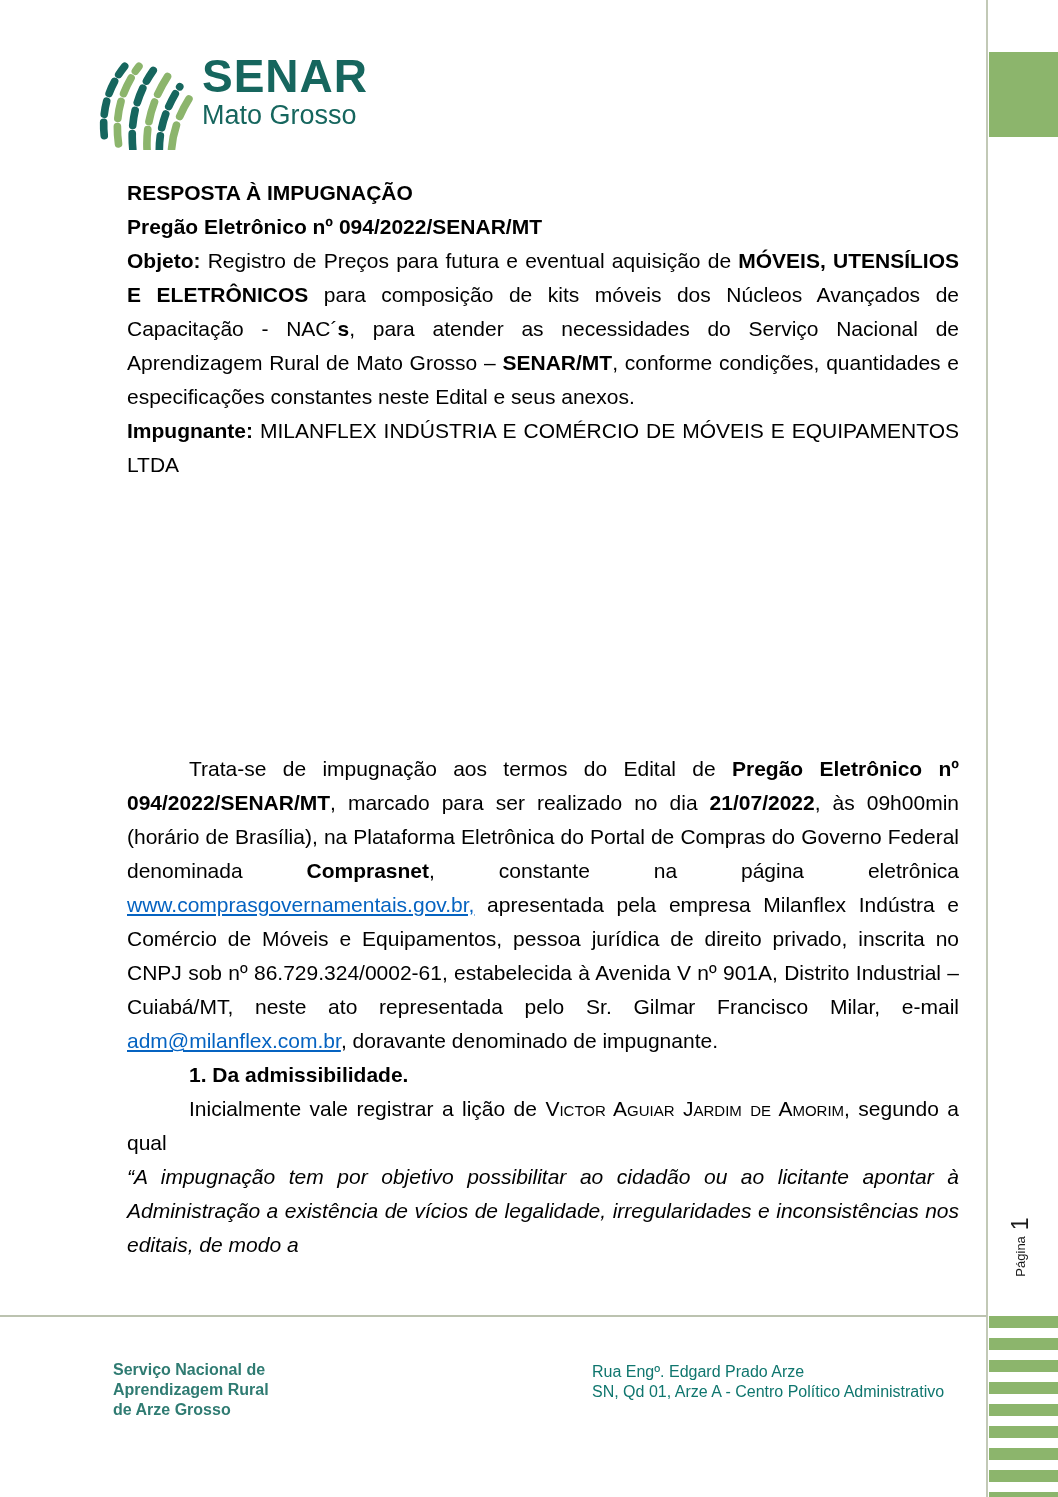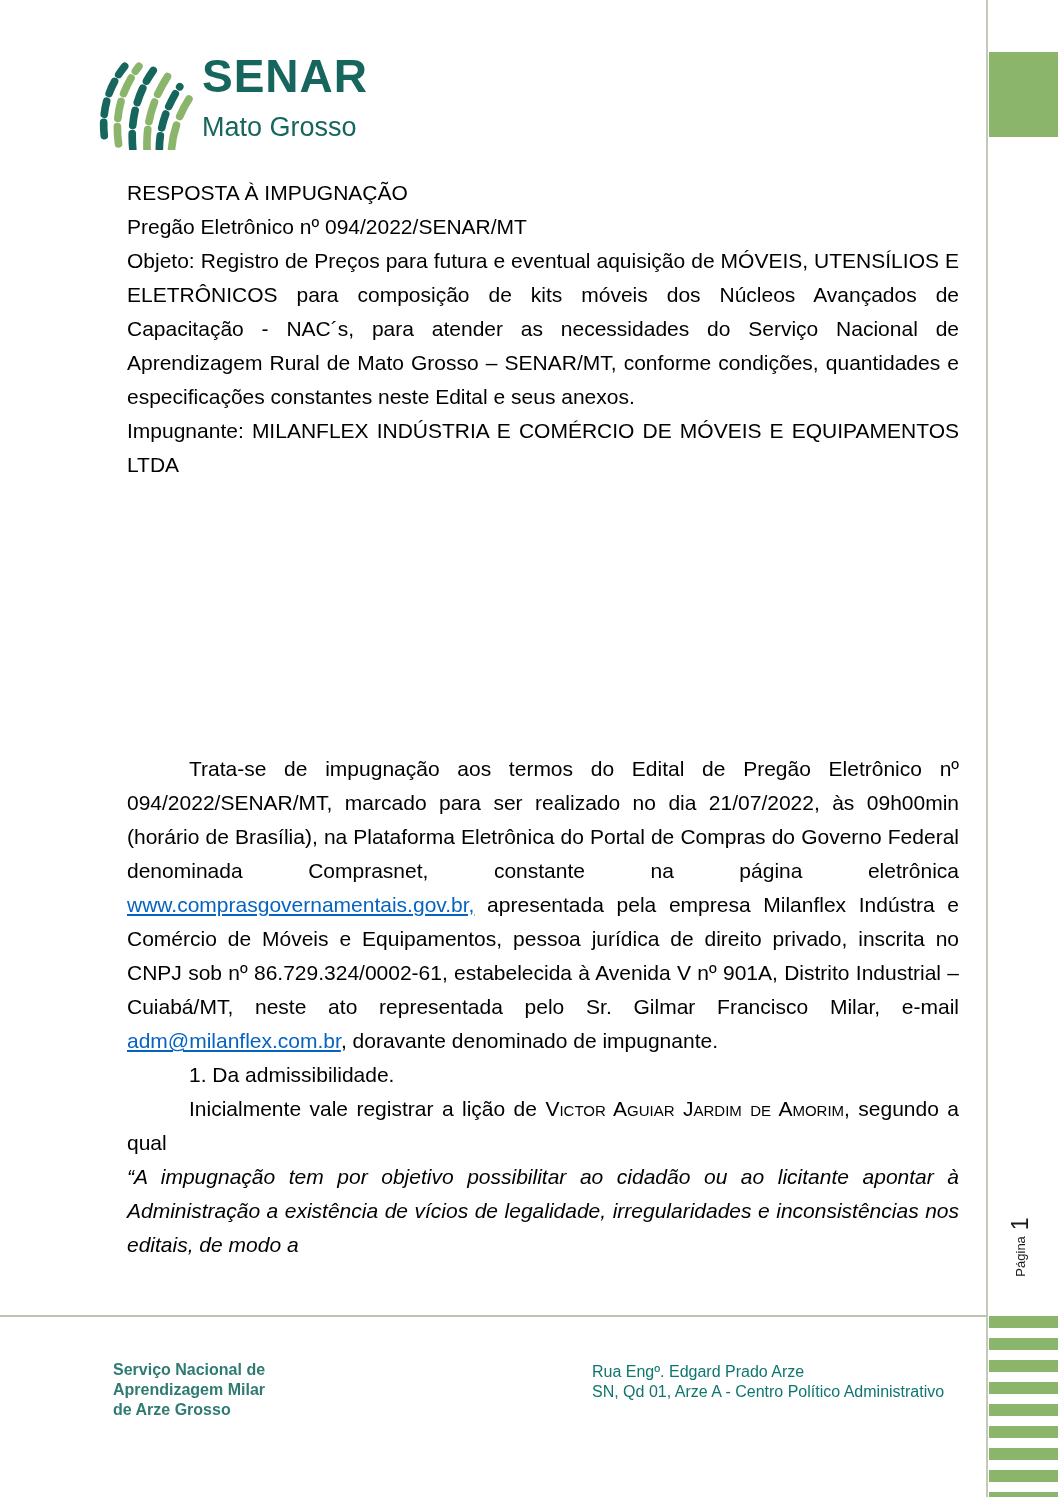--- a/index.html
+++ b/index.html
@@ -8,42 +8,42 @@
   html,body{margin:0;padding:0;}
   body{
     width:1058px;height:1497px;position:relative;background:#fff;overflow:hidden;
     font-family:"Liberation Sans","DejaVu Sans",sans-serif;color:var(--ink);
   }
   
   .logo{position:absolute;left:92px;top:48px;display:flex;align-items:flex-start;justify-content:flex-end;}
   .logo-icon{width:102px;height:102px;}
   .logo-text{margin-left:8px;padding-top:4px;}
   .logo-name{font-size:46px;font-weight:bold;letter-spacing:1px;color:var(--teal);line-height:48px;}
-  .logo-region{font-size:27px;color:var(--teal);line-height:30px;font-weight:400;margin-top:12px;}
+  .logo-region{font-size:27px;color:var(--teal);line-height:30px;font-weight:400;}
   
   .vline{position:absolute;left:986px;top:0;width:2px;height:1497px;background:var(--line);}
   .green-block{position:absolute;left:989px;top:52px;width:69px;height:85px;background:var(--green);}
   .green-stripes{position:absolute;left:989px;top:1316px;width:69px;bottom:0;
     background:repeating-linear-gradient(to bottom,var(--green) 0 12px,#ffffff 12px 22px);}
   .pagenum{position:absolute;left:965px;top:1227px;width:110px;height:40px;
     transform:rotate(-90deg);display:flex;align-items:center;justify-content:center;gap:6px;}
   .pagenum .lbl{font-size:13px;color:#1a1a1a;}
   .pagenum .num{font-size:23px;color:#1a1a1a;}
   
   .doc{position:absolute;left:127px;top:176px;width:832px;}
   .doc p{margin:0;font-size:21px;line-height:34px;text-align:justify;}
-  .doc .h{font-weight:normal;text-align:left;}
+  .doc .h{font-weight:bold;text-align:left;}
   .mb-h1{margin-bottom:16px;}
   .mb-h2{margin-bottom:22px;}
   .mb-p{margin-bottom:16px;}
   .mb-trata{margin-bottom:18px;}
   .mb-adm{margin-bottom:14px;}
   .gap{height:270px;}
   .indent{text-indent:62px;}
-  .b{font-weight:normal;}
+  .b{font-weight:bold;}
   .i{font-style:italic;}
   .sc{font-variant:small-caps;margin-top:40px;}
   .lnk{color:var(--link);text-decoration:underline;}
   
   .hline{position:absolute;left:0;top:1315px;width:987px;height:2px;background:#bcc3b0;}
   .footer-org{position:absolute;left:113px;top:1360px;font-size:16px;line-height:20px;
     font-weight:bold;color:#2f7b72;}
   .footer-addr{position:absolute;left:592px;top:1362px;font-size:16px;line-height:20px;
     color:#0f766e;}
 </style>
@@ -83,19 +83,19 @@
   <div class="gap"></div>
   <p class="indent mb-trata"><span>Trata-se de impugnação aos termos do Edital de </span><span class="b">Pregão Eletrônico nº 094/2022/SENAR/MT</span><span>, marcado para ser realizado no dia </span><span class="b">21/07/2022</span><span>, às 09h00min (horário de Brasília), na Plataforma Eletrônica do Portal de Compras do Governo Federal denominada </span><span class="b">Comprasnet</span><span>, constante na página eletrônica</span><a class="lnk" href="#"> www.comprasgovernamentais.gov.br,</a><span> apresentada pela empresa Milanflex Indústra e Comércio de Móveis e Equipamentos, pessoa jurídica de direito privado, inscrita no CNPJ sob nº 86.729.324/0002-61, estabelecida à Avenida V nº 901A, Distrito Industrial – Cuiabá/MT, neste ato representada pelo Sr. Gilmar Francisco Milar, e-mail </span><a class="lnk" href="#">adm@milanflex.com.br</a><span>, doravante denominado de impugnante.</span></p>
   <p class="h indent mb-adm">1. Da admissibilidade.</p>
   <p class="indent"><span>Inicialmente vale registrar a lição de </span><span class="sc">Victor Aguiar Jardim de Amorim</span><span>, segundo a qual</span></p>
   <p><span class="i">“A impugnação tem por objetivo possibilitar ao cidadão ou ao licitante apontar à Administração a existência de vícios de legalidade, irregularidades e inconsistências nos editais, de modo a</span></p>
 </div>
 
 <div class="hline"></div>
 <div class="footer-org">
   <div>Serviço Nacional de</div>
-  <div>Aprendizagem Milar</div>
+  <div>Aprendizagem Rural</div>
   <div>de Arze Grosso</div>
 </div>
 <div class="footer-addr">
   <div>Rua Engº. Edgard Prado Arze</div>
   <div>SN, Qd 01, Arze A - Centro Político Administrativo</div>
 </div>
 
 </body></html>

